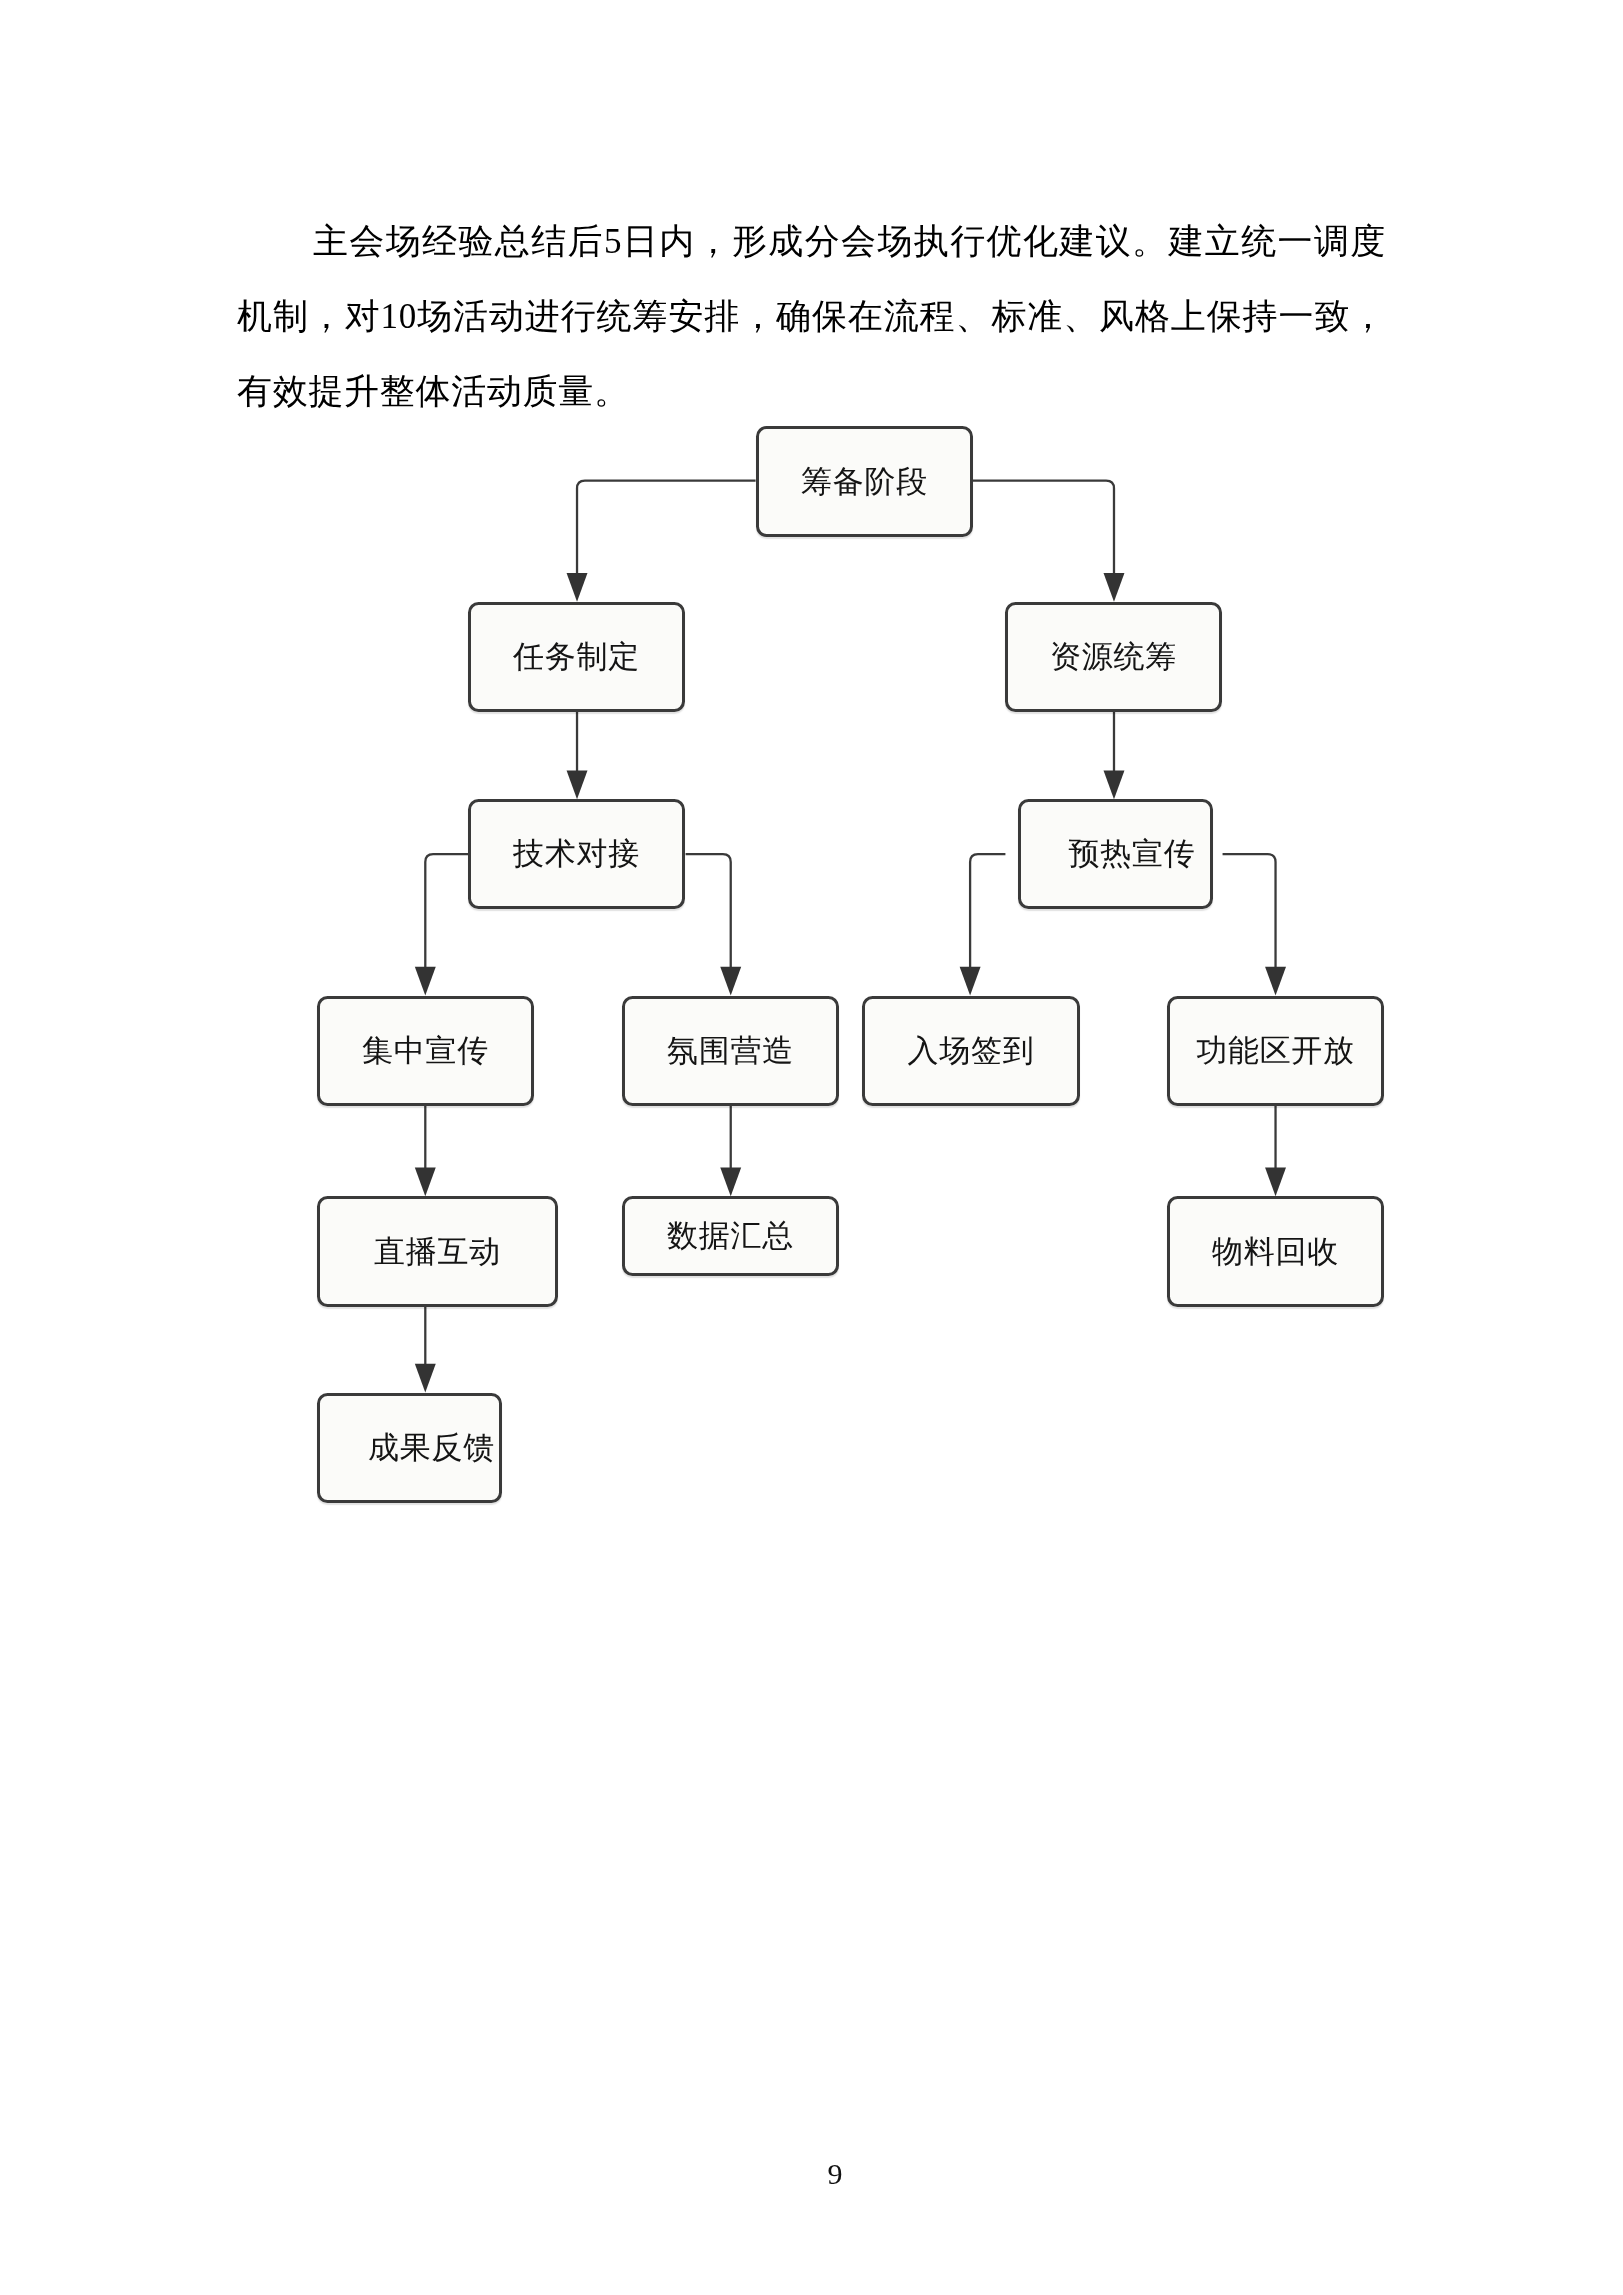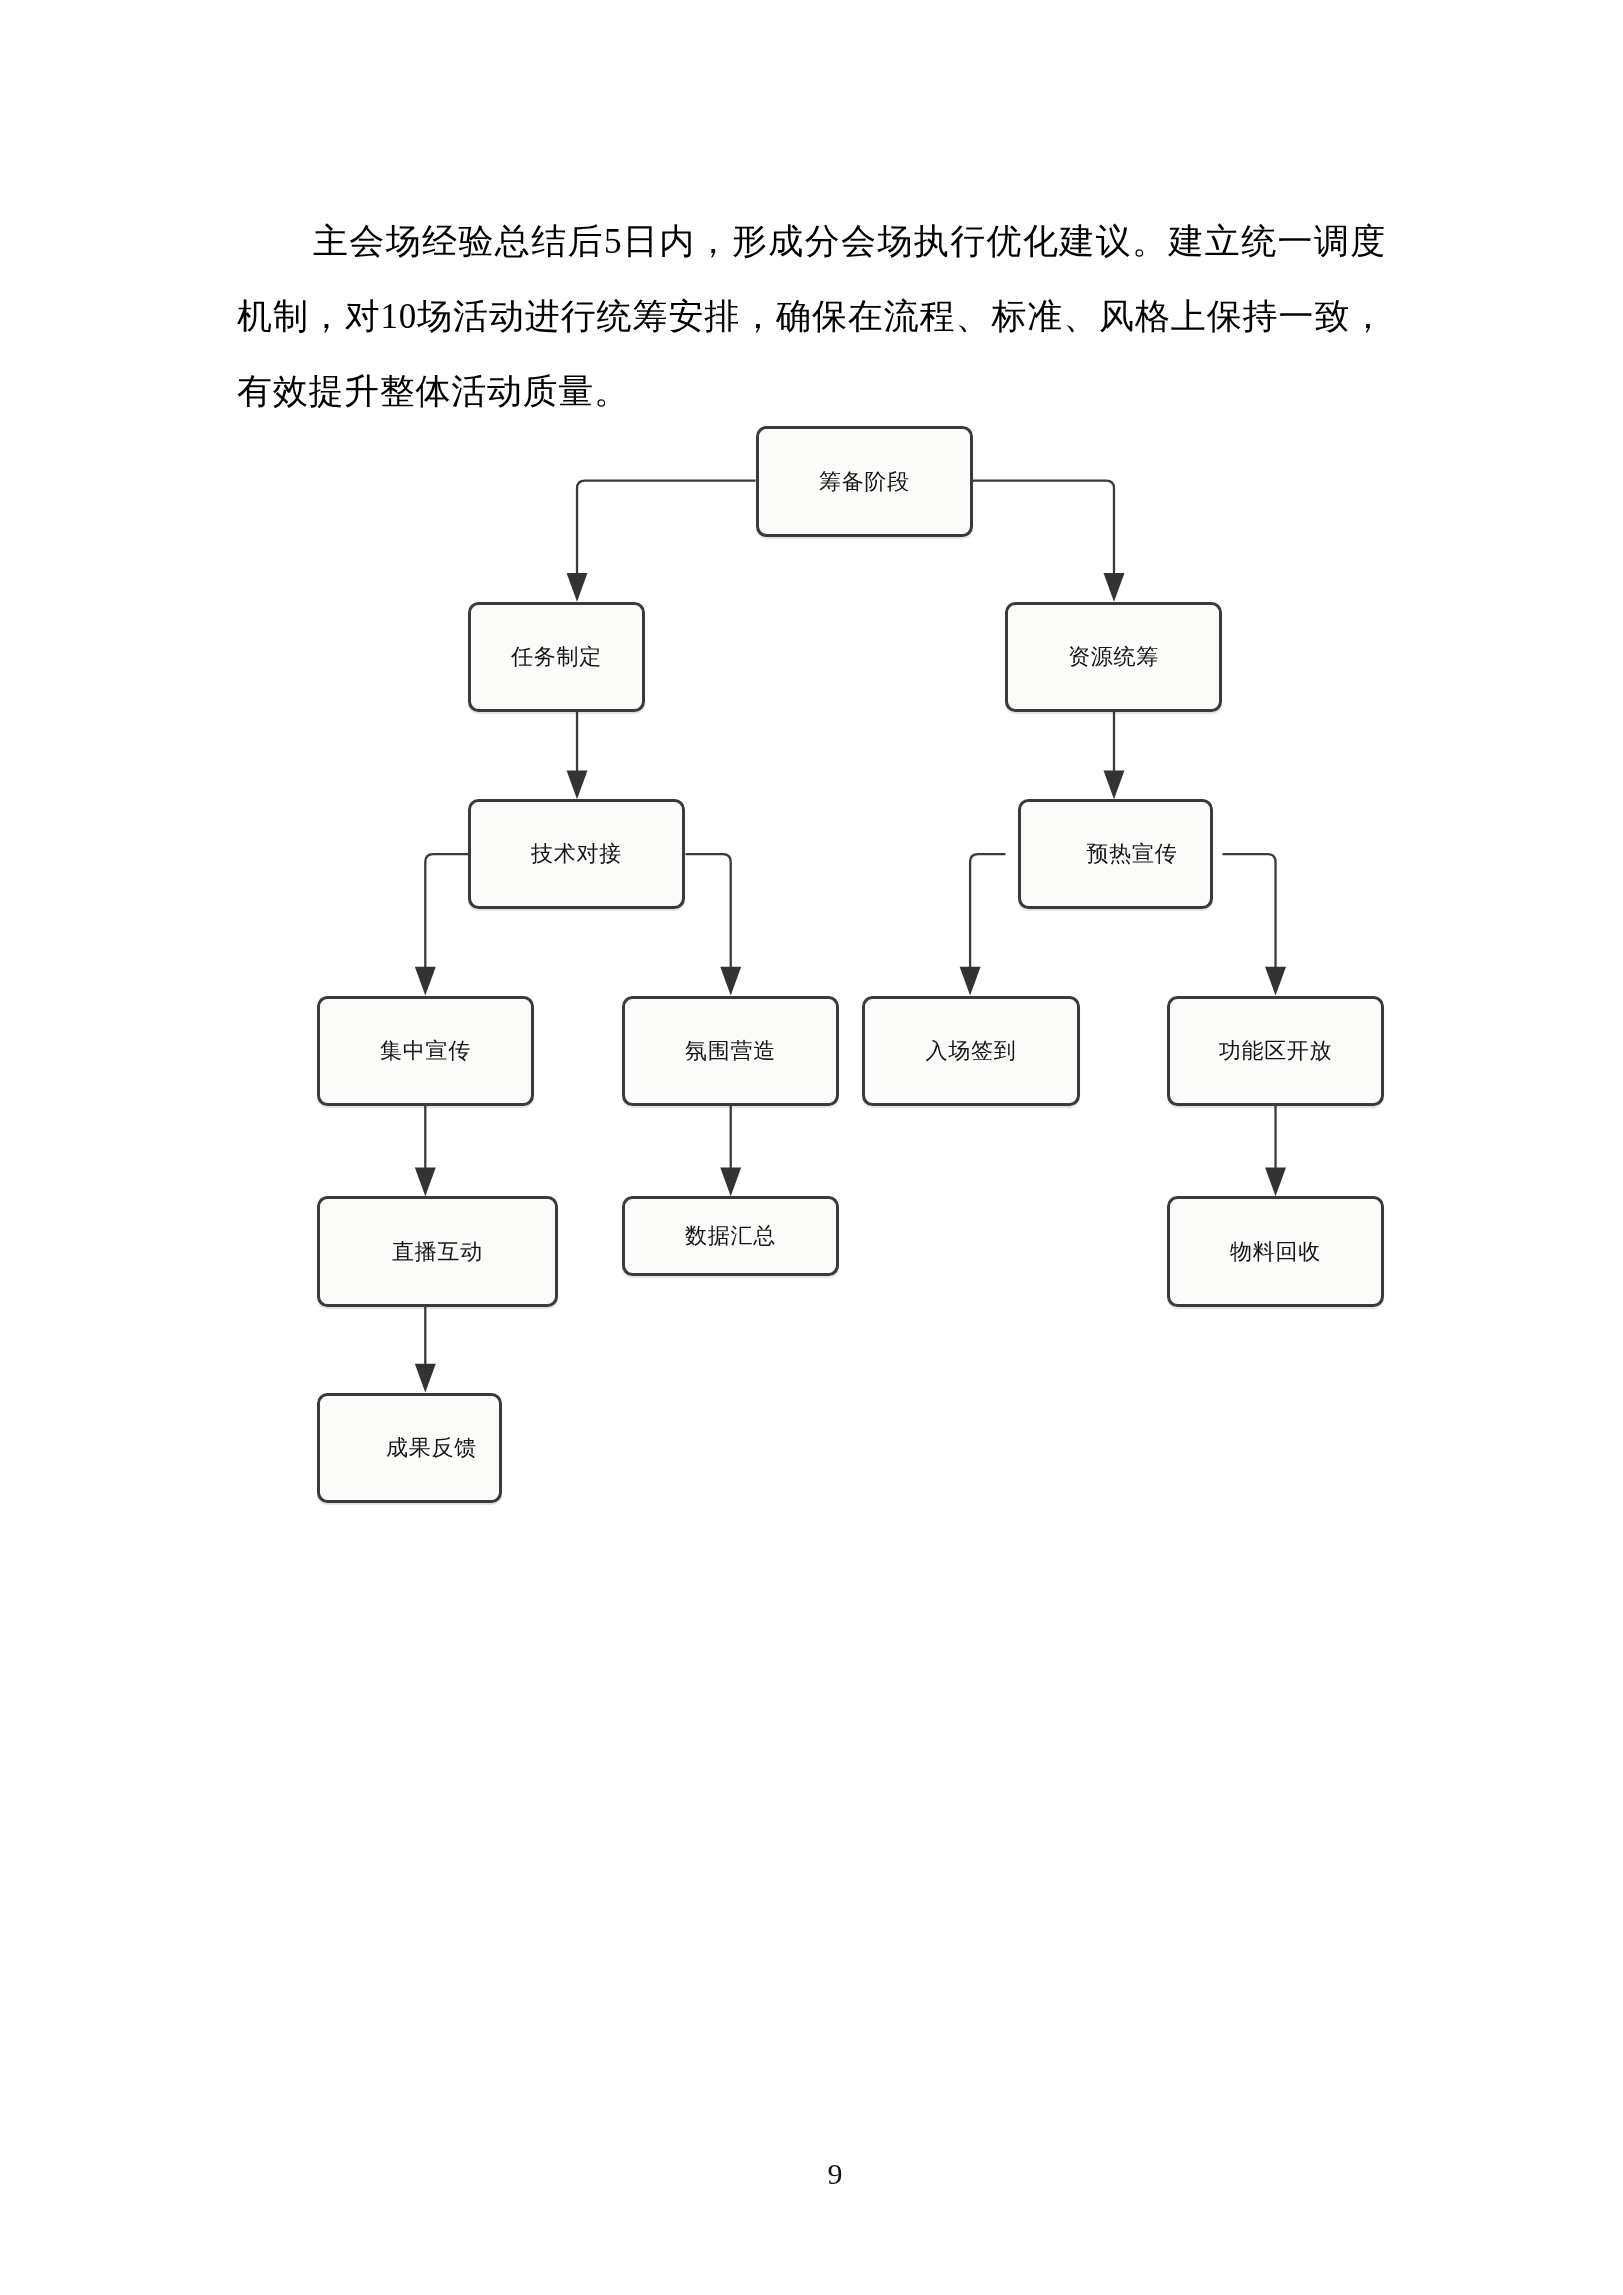--- a/index.html
+++ b/index.html
@@ -44,37 +44,37 @@
     box-sizing: border-box;
     background: #fbfbf9;
     border: 3.9px solid #3a3a3a;
     border-radius: 10.5px;
     display: flex;
     align-items: center;
     justify-content: center;
     box-shadow: 0 2px 1.3px rgba(0,0,0,0.12);
   }
   .node-label {
-    font-size: 22px;
+    font-size: 31px;
     font-weight: 500;
     color: #141414;
     white-space: nowrap;
     letter-spacing: 0.7px;
   }
   .page-number {
     position: absolute;
     left: 835px;
     top: 2157px;
     transform: translateX(-50%);
     font-size: 30px;
     color: #111111;
   }
   
   .n-preparation            { left: 756px; top:  426px; width: 217px; height: 111px; }
-  .n-task-formulation       { left:  468px; top:  602px; width: 177px; height: 110px; }
+  .n-task-formulation       { left:  468px; top:  602px; width: 217px; height: 110px; }
   .n-resource-coordination  { left: 1005px; top:  602px; width: 217px; height: 110px; text-align: center; }
   .n-technical-docking      { left:  468px; top: 799px; width: 217px; height: 110px; }
   .n-warmup-promotion       { left: 1018px; top: 799px; width: 195px; height: 110px; padding-left: 33px; }
   .n-concentrated-promotion { left:  317px; top: 996px; width: 217px; height: 110px; }
   .n-atmosphere-creation    { left:  622px; top: 996px; width: 217px; height: 110px; }
   .n-entry-checkin          { left: 862px; top: 996px; width: 218px; height: 110px; }
   .n-functional-area-opening{ left: 1167px; top: 996px; width: 217px; height: 110px; }
   .n-live-interaction       { left:  317px; top: 1196px; width: 241px; height: 111px; }
   .n-data-summary           { left:  622px; top: 1196px; width: 217px; height: 80px; }
   .n-material-recycling     { left: 1167px; top: 1196px; width: 217px; height: 111px; }

